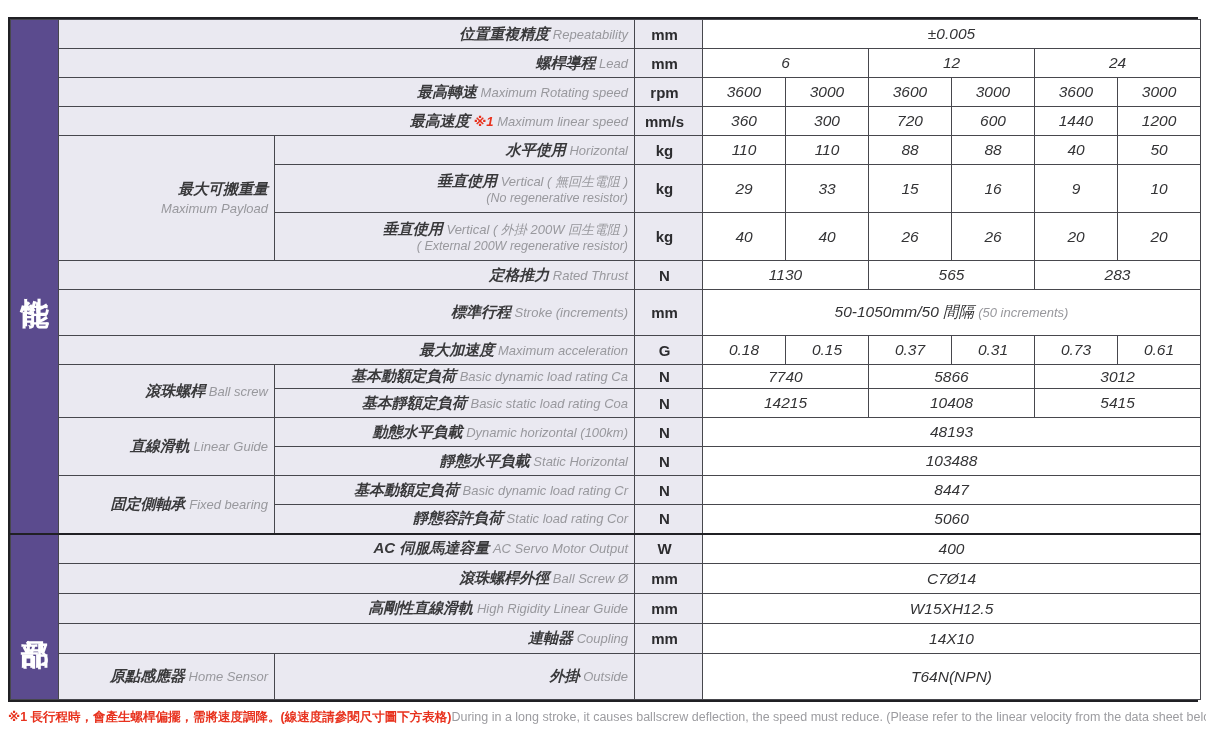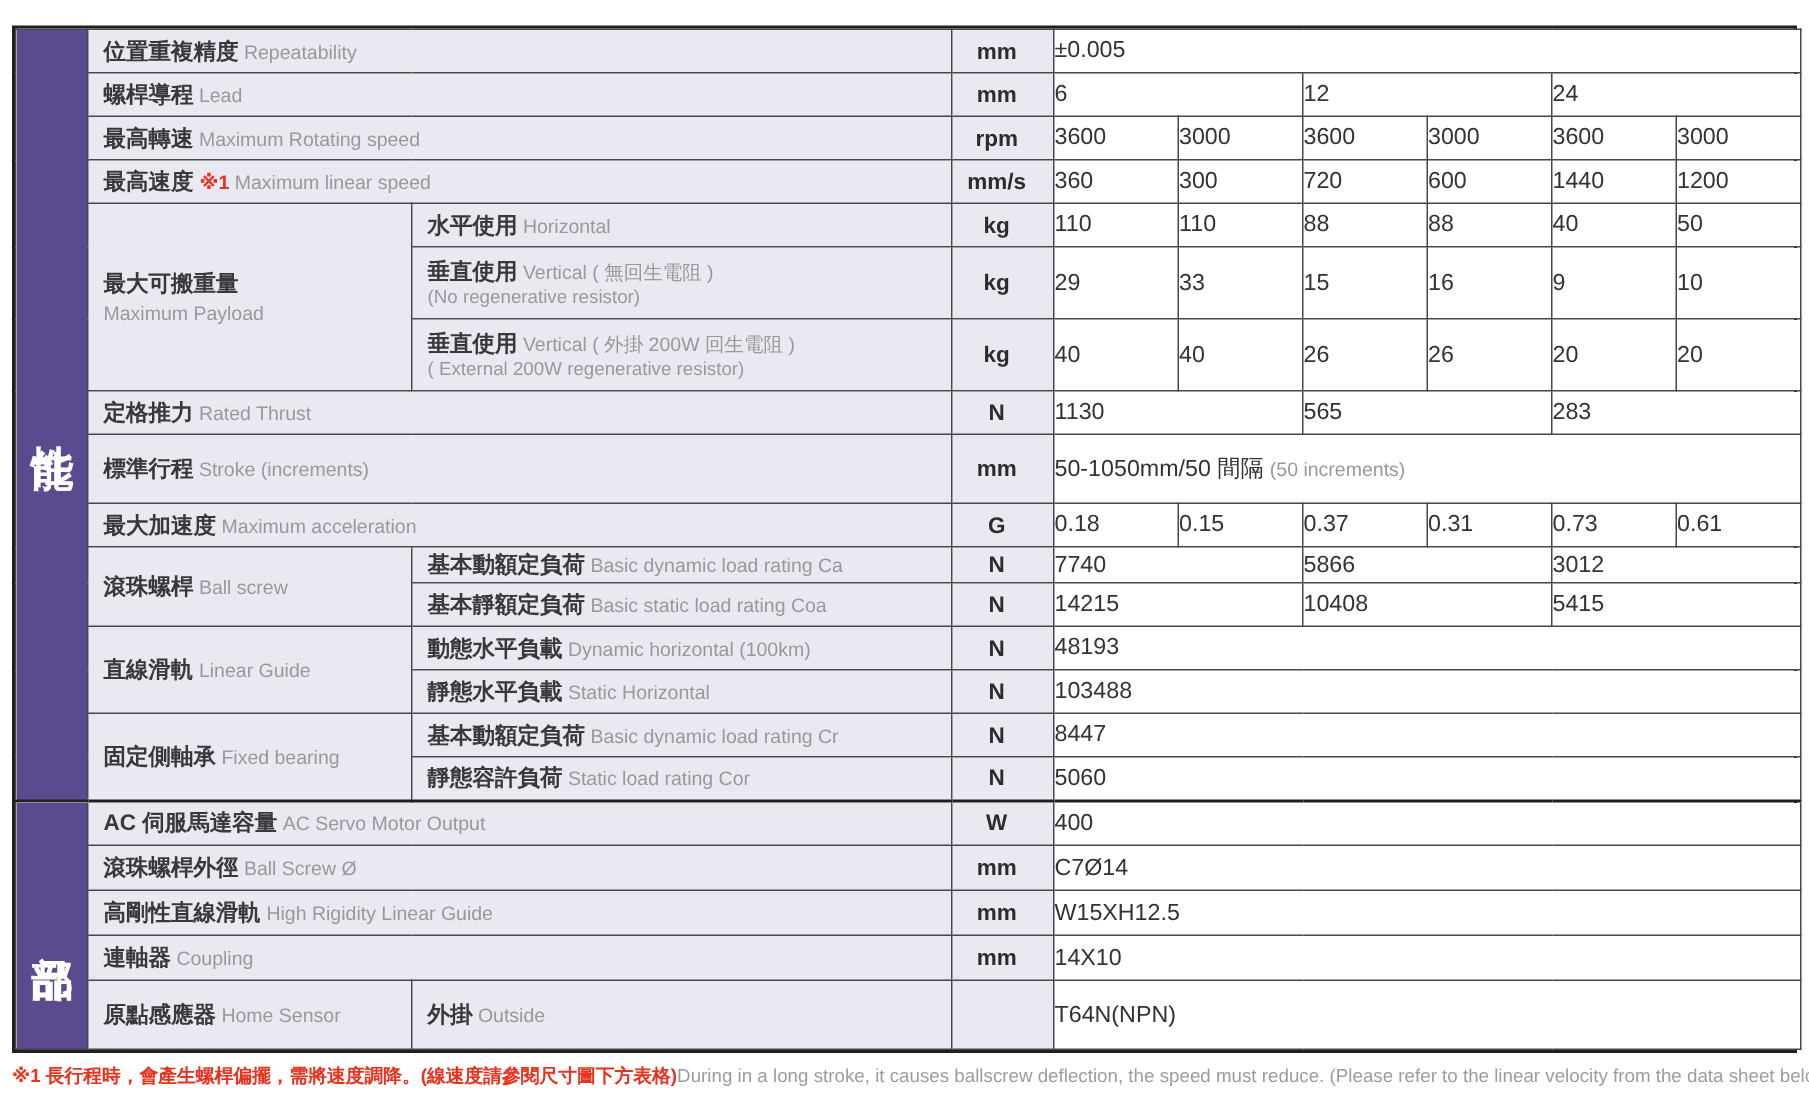--- a/index.html
+++ b/index.html
@@ -17,23 +17,23 @@
   
   .tbl-wrap { margin:17px 8px 0 8px; border:2px solid #202024; }
   table { border-collapse:collapse; width:100%; table-layout:fixed; }
   td { border:1px solid #47474d; overflow:hidden; }
 
   td.section-cell { background:#5b4b8e; text-align:center; vertical-align:middle; }
   .side-label { writing-mode:vertical-rl; text-orientation:upright; color:#fff;
                 font-weight:bold; font-size:28px; letter-spacing:3px; line-height:1; display:inline-block; }
 
   td.label-cell, td.group-cell, td.sub-cell, td.unit-cell { background:#eae9f1; }
-  td.label-cell, td.group-cell, td.sub-cell { padding:2px 6px 2px 10px; text-align:left; vertical-align:middle; }
+  td.label-cell, td.group-cell, td.sub-cell { padding:2px 6px 2px 10px; text-align:right; vertical-align:middle;font-style:italic; }
   td.unit-cell { text-align:center; vertical-align:middle; font-weight:bold; font-size:15px; color:#2c2c2f; padding-right:8px; text-align:center; }
-  td.value-cell { background:#fff; vertical-align:middle; font-size:15.5px; color:#333335; }
+  td.value-cell { background:#fff; text-align:center; vertical-align:middle; font-size:15.5px; color:#333335;font-style:italic; }
 
   .zh { font-weight:bold; font-size:15px; color:#39393b; }
   .en { font-size:13px; color:#98989d; }
   .en2 { display:block; font-size:12.5px; color:#98989d; line-height:1.1; margin-top:1px; }
   .note-red { color:#e8321e; font-weight:bold; font-size:13px; margin-left:4px; }
   .val-suffix { font-size:13px; color:#98989d; font-weight:normal; margin-left:4px; }
   .stacked .zh { display:block; }
   .stacked .en { display:block; margin-top:2px; }
 
   tr.section-break td { border-top:2px solid #202024; }

